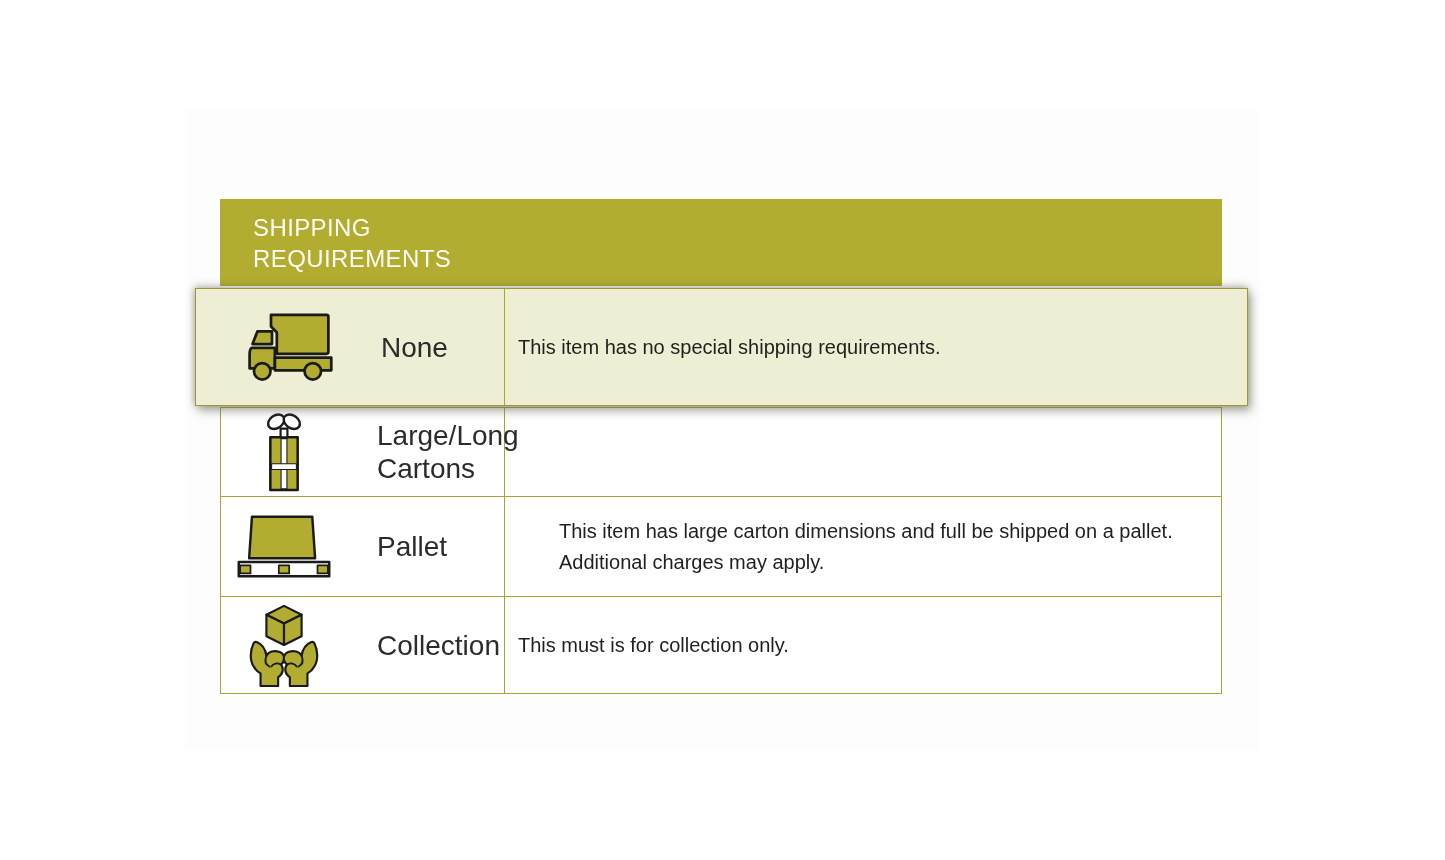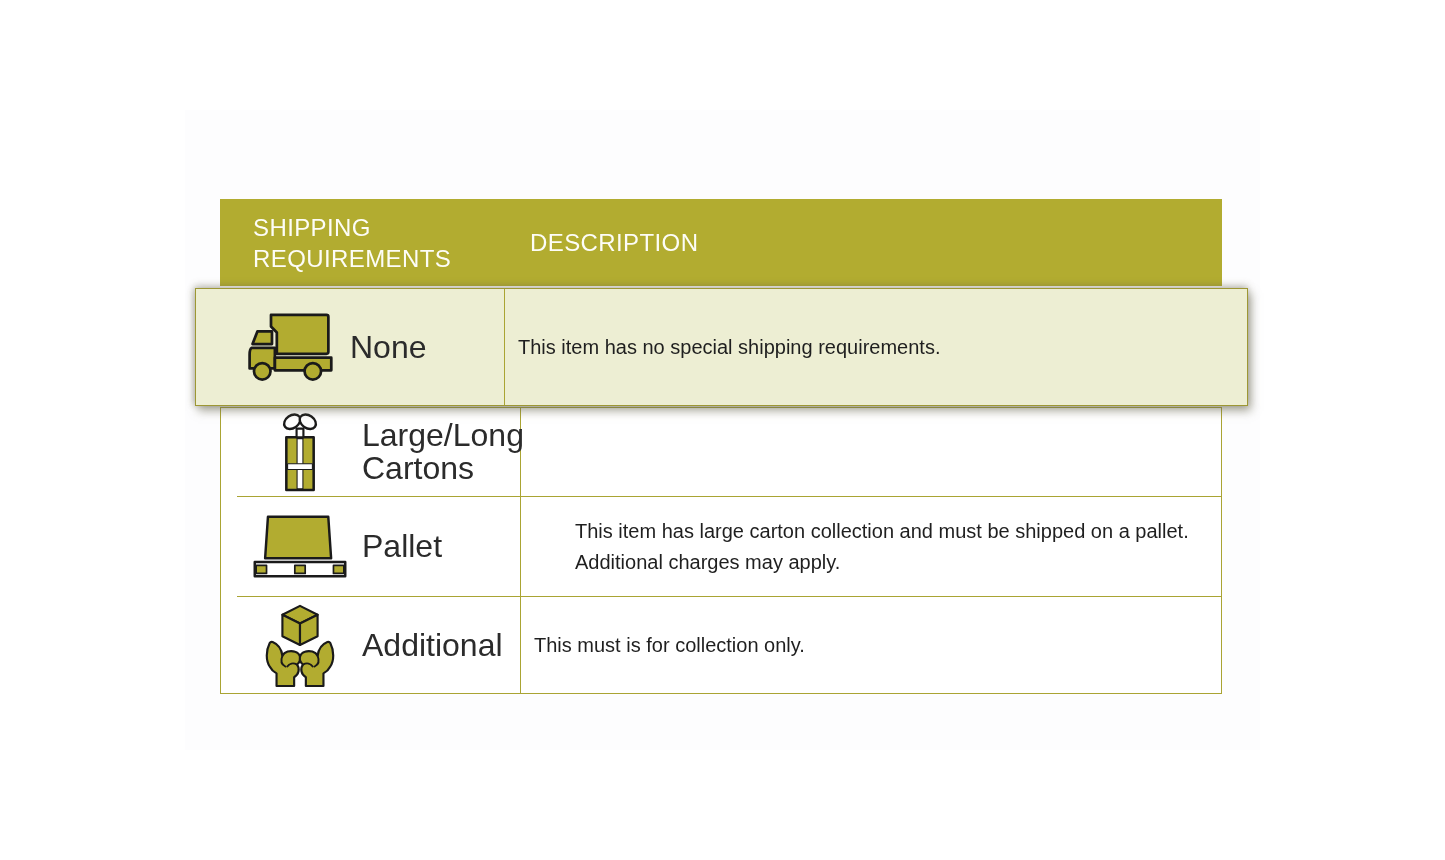--- a/index.html
+++ b/index.html
@@ -18,30 +18,30 @@
     background:#fdfdfe;}
 
   
   .ship-table{position:absolute;left:220px;top:199px;width:1002px;}
   .thead{display:flex;height:87px;background:var(--olive);}
   .th{color:#fdfdf7;font-size:24px;line-height:31px;letter-spacing:.4px;
       display:flex;align-items:center;white-space:pre-line;}
   .th-req{width:285px;padding-left:33px;}
   .th-desc{flex:1;padding-left:25px;}
   .row-spacer{height:121px;}
-  .tbody{border:1px solid var(--olive-border);background:#ffffff;padding-left:16px;}
+  .tbody{border:1px solid var(--olive-border);background:#ffffff;}
   .trow{display:flex;}
   .trow + .trow{border-top:1px solid var(--olive-border);}
   .trow-cartons{height:88px;}
   .trow-pallet{height:100px;gap:41px;}
   .trow-collection{height:97px;}
   .cell-req{width:284px;border-right:1px solid var(--olive-border);
       display:flex;align-items:center;}
   .icon-wrap{width:125px;display:flex;justify-content:center;align-items:center;flex:none;}
-  .req-label{font-size:32px;color:var(--label-dark);line-height:33px;width:152px;}
+  .req-label{font-size:28px;color:var(--label-dark);line-height:33px;width:152px;margin-left:31px;}
   .cell-desc{flex:1;display:flex;align-items:center;padding:8px 28px 8px 13px;}
   .desc-text{font-size:20px;line-height:31px;color:var(--text-dark);white-space:pre-line;}
 
   
   .hl-card{position:absolute;left:195px;top:288px;width:1053px;height:118px;
       background:var(--card-bg);border:1px solid #9d9734;display:flex;z-index:5;
       box-shadow:3px 5px 9px rgba(105,104,80,.55), 0 -3px 7px rgba(105,104,80,.30),
                  -3px 0 6px rgba(105,104,80,.18);}
   .hl-card .cell-req{width:309px;border-right:1px solid var(--olive-border);
       padding-left:45px;}
@@ -58,21 +58,20 @@
 </head>
 <body>
 
 <div class="stage">
   <div class="content-panel"></div>
 
   <div class="ship-table">
     <div class="thead">
       <div class="th th-req">SHIPPING
 REQUIREMENTS</div>
-      <div class="th th-desc">DESCRIPTION</div>
     </div>
 
     <div class="row-spacer"></div>
 
     <div class="tbody">
 
       <div class="trow trow-cartons">
         <div class="cell-req">
           <span class="icon-wrap">
             <svg width="46" height="84" viewBox="0 0 46 86">
@@ -95,21 +94,21 @@
               <polygon class="ico f-olive" points="18,3 82,3 85,47 15,47" stroke-width="2.6"></polygon>
               <rect class="ico f-white" x="4" y="51" width="96" height="15" stroke-width="2.6"></rect>
               <rect class="ico f-olive" x="5.5" y="54.5" width="11" height="8.5" stroke-width="1.8"></rect>
               <rect class="ico f-olive" x="46.5" y="54.5" width="11" height="8.5" stroke-width="1.8"></rect>
               <rect class="ico f-olive" x="87.5" y="54.5" width="11" height="8.5" stroke-width="1.8"></rect>
             </svg>
           </span>
           <span class="req-label">Pallet</span>
         </div>
         <div class="cell-desc">
-          <span class="desc-text">This item has large carton collection and must be shipped on a pallet. Additional charges may apply.</span>
+          <span class="desc-text">This item has large carton dimensions and full be shipped on a pallet. Additional charges may apply.</span>
         </div>
       </div>
 
       <div class="trow trow-collection">
         <div class="cell-req">
           <span class="icon-wrap">
             <svg width="78" height="86" viewBox="0 0 78 88">
               <polygon class="ico f-olive" points="39,4 57,13 39,22 21,13" stroke-width="2.2"></polygon>
               <polygon class="ico f-olive" points="21,13 39,22 39,44 21,35" stroke-width="2.2"></polygon>
               <polygon class="ico f-olive" points="57,13 39,22 39,44 57,35" stroke-width="2.2"></polygon>
@@ -122,21 +121,21 @@
               </g>
               <g transform="translate(78,0) scale(-1,1)">
                 <path class="ico f-olive" stroke-width="2.2" d="M8 42 C4 50 4 60 8 66 C10 70 13 72 15 73 L15 86 L33 86 L33 77
                      C38 74 39 68 36 64 C41 60 40 53 34 51 C29 49 23 51 21 55
                      C20 48 16 43 11 41 C9.5 40.6 8.6 41 8 42 Z"></path>
                 <path class="ico f-none" stroke-width="2" d="M21 55 C19 60 20 64 24 66"></path>
                 <path class="ico f-none" stroke-width="2" d="M36 64 C32 62 28 63 26 66"></path>
               </g>
             </svg>
           </span>
-          <span class="req-label">Additional</span>
+          <span class="req-label">Collection</span>
         </div>
         <div class="cell-desc">
           <span class="desc-text">This must is for collection only.</span>
         </div>
       </div>
 
     </div>
   </div>
 
   <div class="hl-card">

